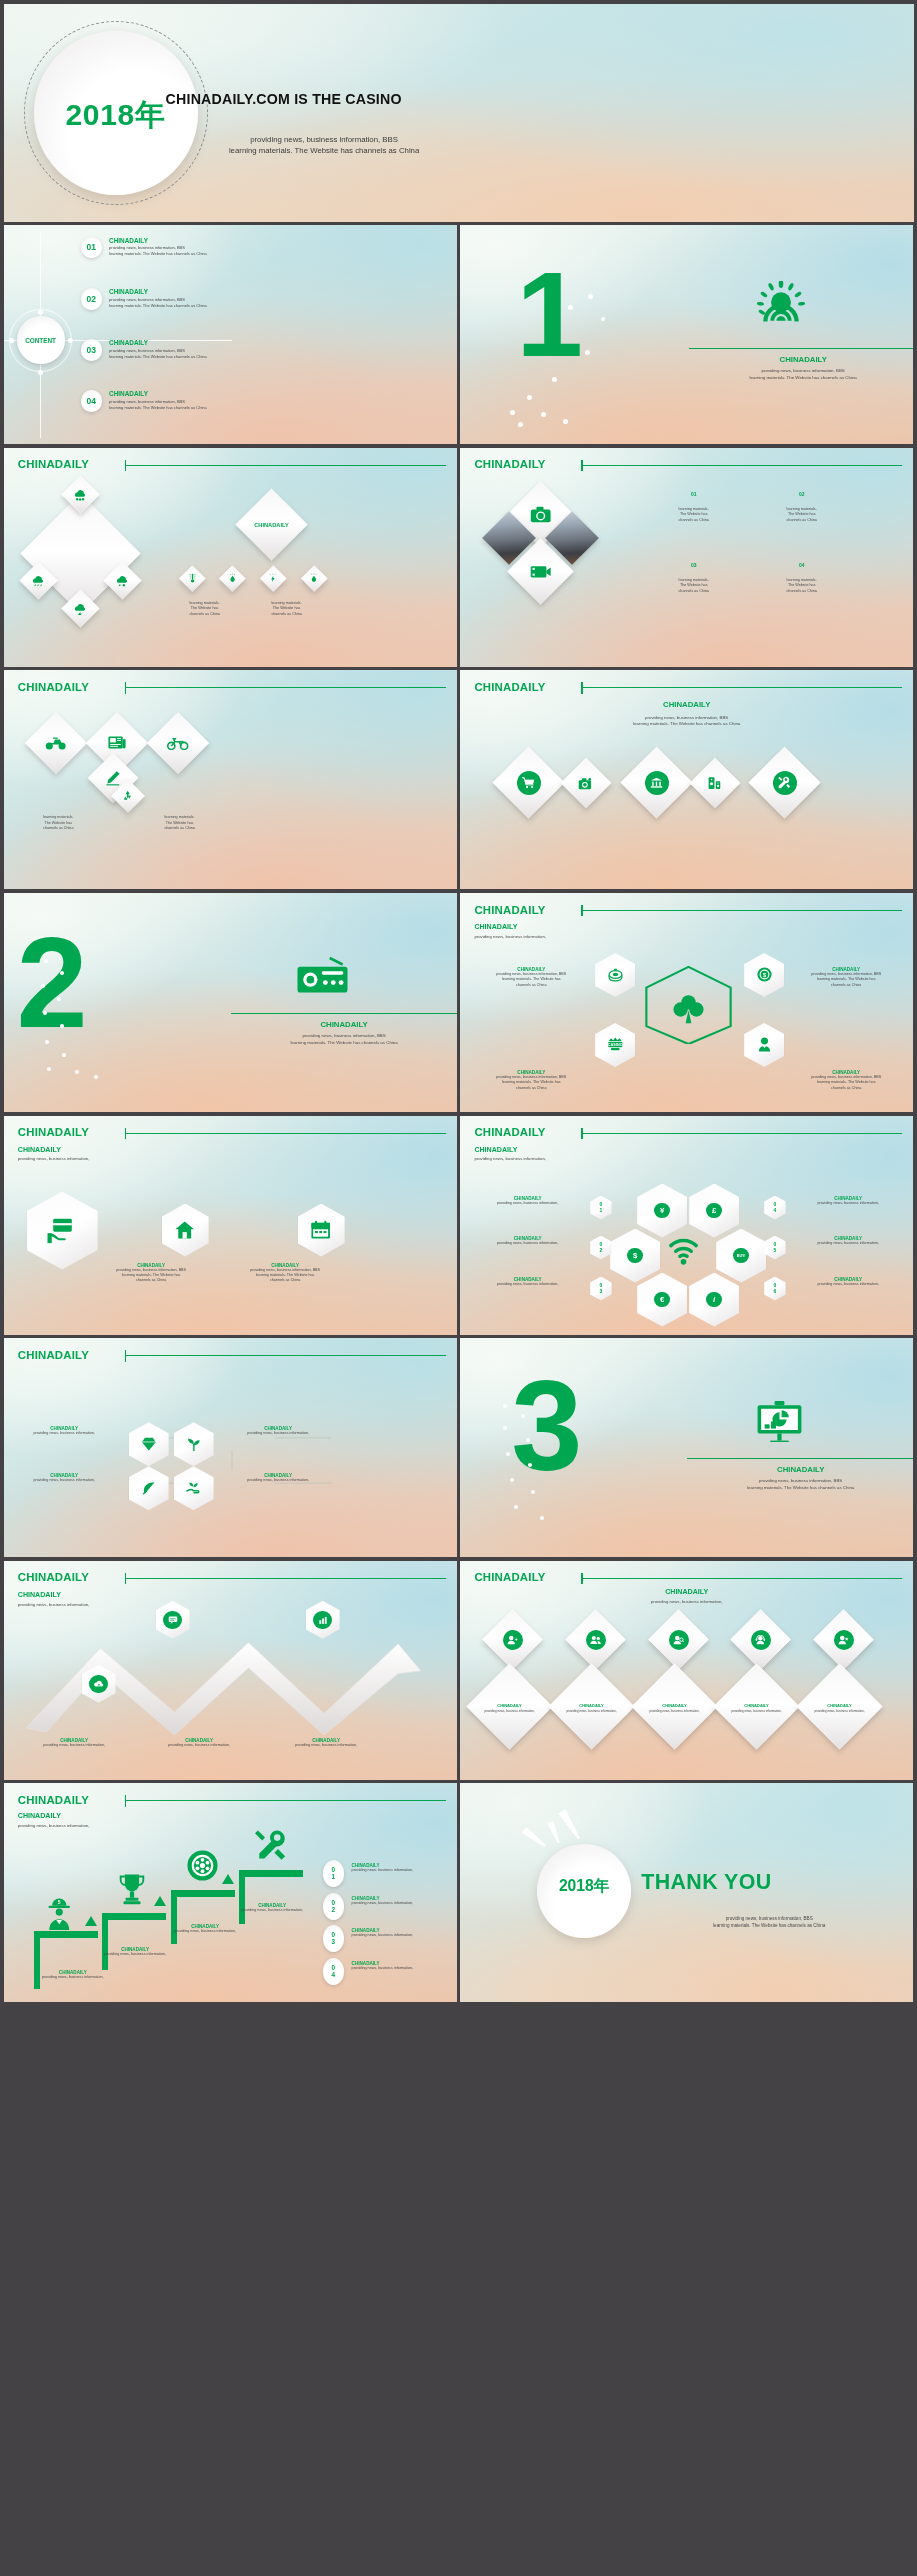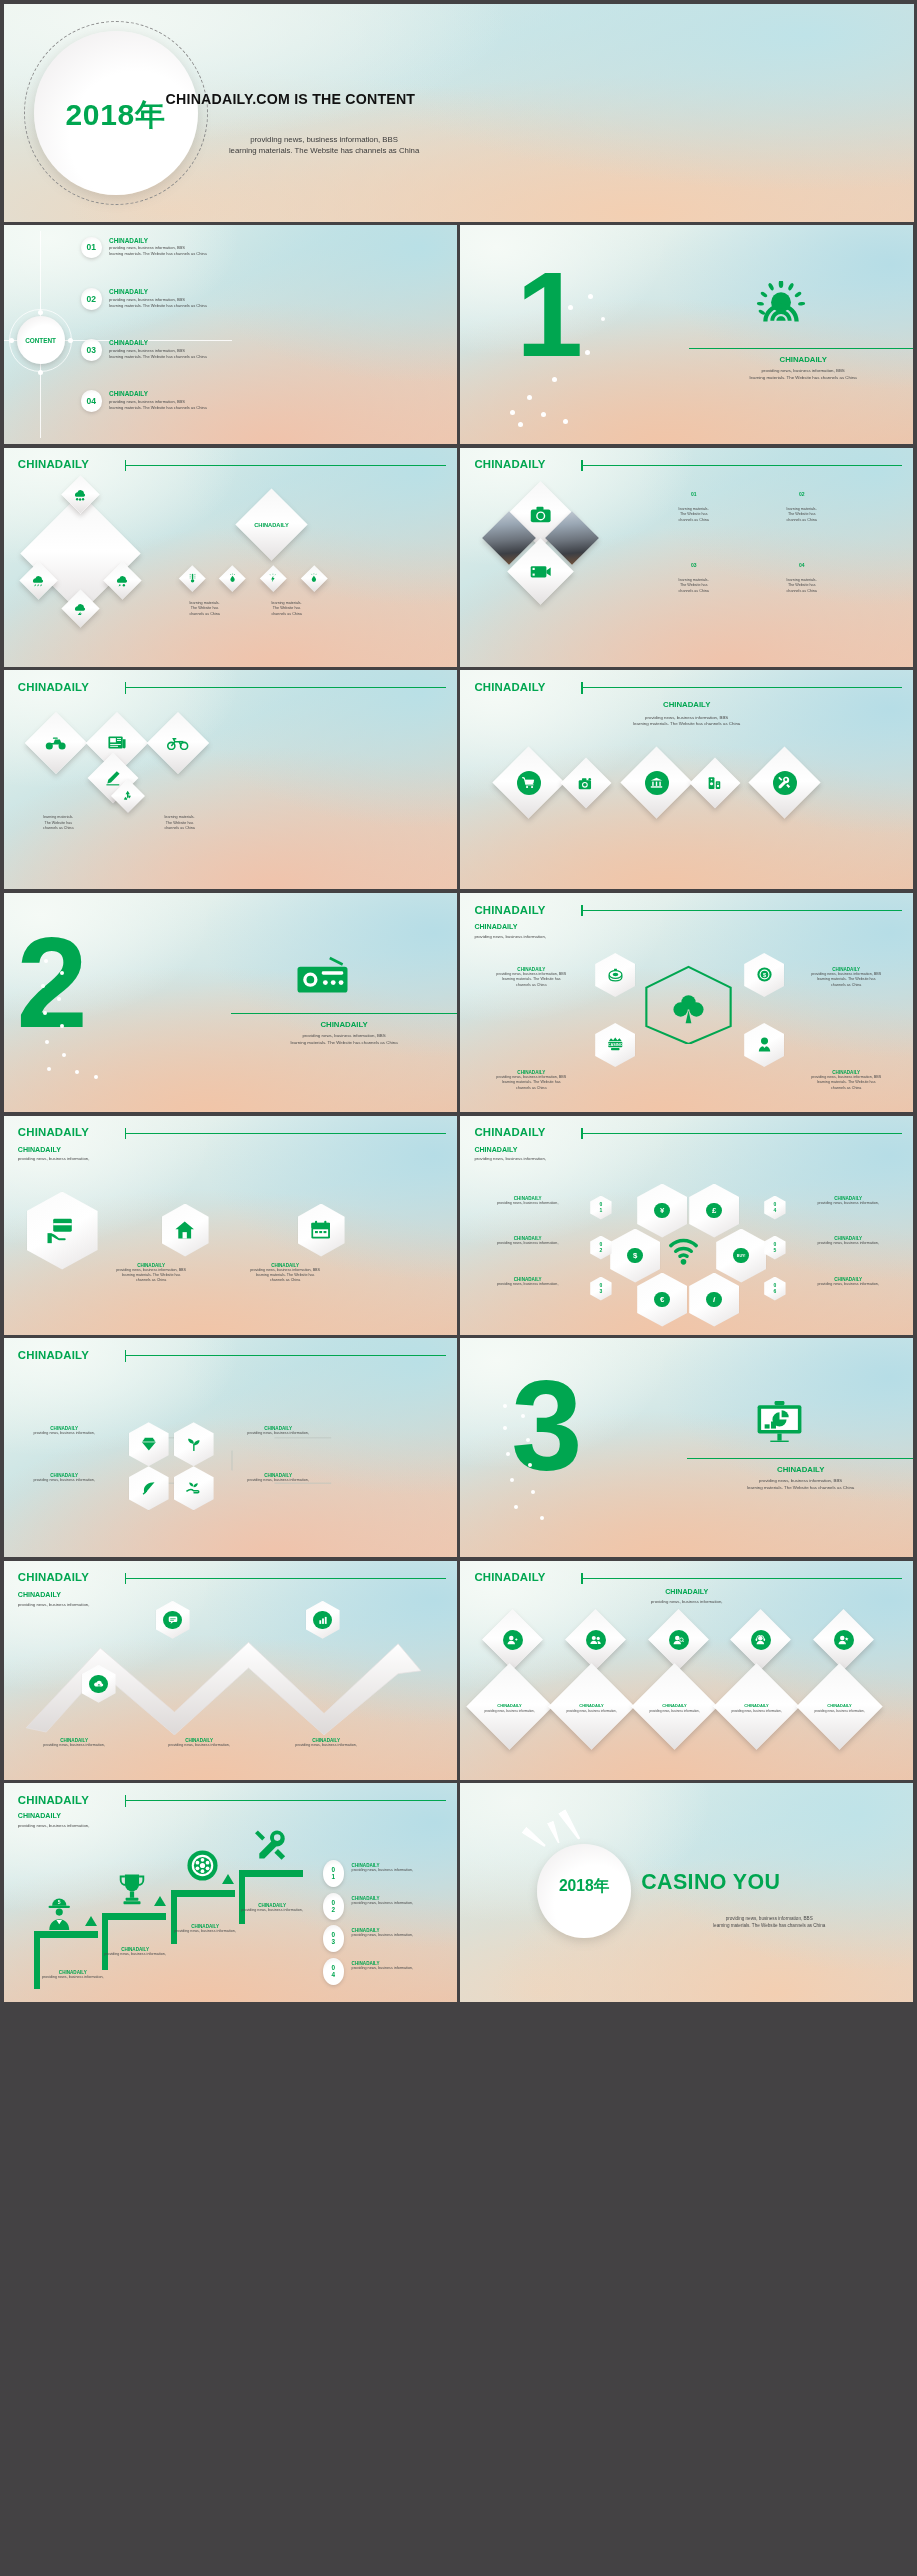--- a/index.html
+++ b/index.html
@@ -93,21 +93,21 @@
 <div class="deck">
 
   <div class="row">
     <div class="slide hero bgA">
       <div class="hero-dash"></div>
       <div class="ray ray1"></div>
       <div class="ray ray2"></div>
       <div class="ray ray3"></div>
       <div class="hero-circle"></div>
       <div class="hero-year">2018年</div>
-      <div class="hero-title">CHINADAILY.COM IS THE CONTENT</div>
+      <div class="hero-title">CHINADAILY.COM IS THE CASINO</div>
       <div class="hero-sub">
         <div>providing news, business information, BBS</div>
         <div>learning materials. The Website has channels as China</div>
       </div>
     </div>
   </div>
 
   <div class="row">
 
     <div class="slide half bgB">
@@ -1239,21 +1239,21 @@
     </div>
 
     <div class="slide half bgA">
       <div class="ray" style="left:61px;top:51px;width:27px;height:7.8px;transform:rotate(38deg);clip-path:polygon(0 0,100% 35%,100% 62%,0 100%);"></div>
       <div class="ray" style="left:83px;top:46px;width:23px;height:7.1px;transform:rotate(68deg);clip-path:polygon(0 0,100% 38%,100% 60%,0 100%);"></div>
       <div class="ray" style="left:94px;top:38px;width:33px;height:8.5px;transform:rotate(58deg);clip-path:polygon(0 0,100% 36%,100% 62%,0 100%);"></div>
       <div style="position:absolute;left:77px;top:61px;width:94px;height:94px;border-radius:50%;
                   background:radial-gradient(circle at 62% 66%,#fff 0%,#fff 48%,#ece9ea 100%);
                   box-shadow:0 3.6px 10px rgba(120,110,105,.25);"></div>
       <div style="position:absolute;left:77px;top:93px;width:94px;text-align:center;color:#00a650;font-size:15.7px;font-weight:700;">2018年</div>
-      <div style="position:absolute;left:181px;top:87px;color:#00a650;font-size:21.4px;font-weight:700;letter-spacing:0.4px;">CASINO YOU</div>
+      <div style="position:absolute;left:181px;top:87px;color:#00a650;font-size:21.4px;font-weight:700;letter-spacing:0.4px;">THANK YOU</div>
       <div style="position:absolute;left:181px;top:133px;width:256px;text-align:center;">
         <div class="tiny" style="font-size:4.6px;">providing news, business information, BBS</div>
         <div class="tiny" style="font-size:4.6px;">learning materials. The Website has channels as China</div>
       </div>
     </div>
   </div>
 
 </div>
 
 

